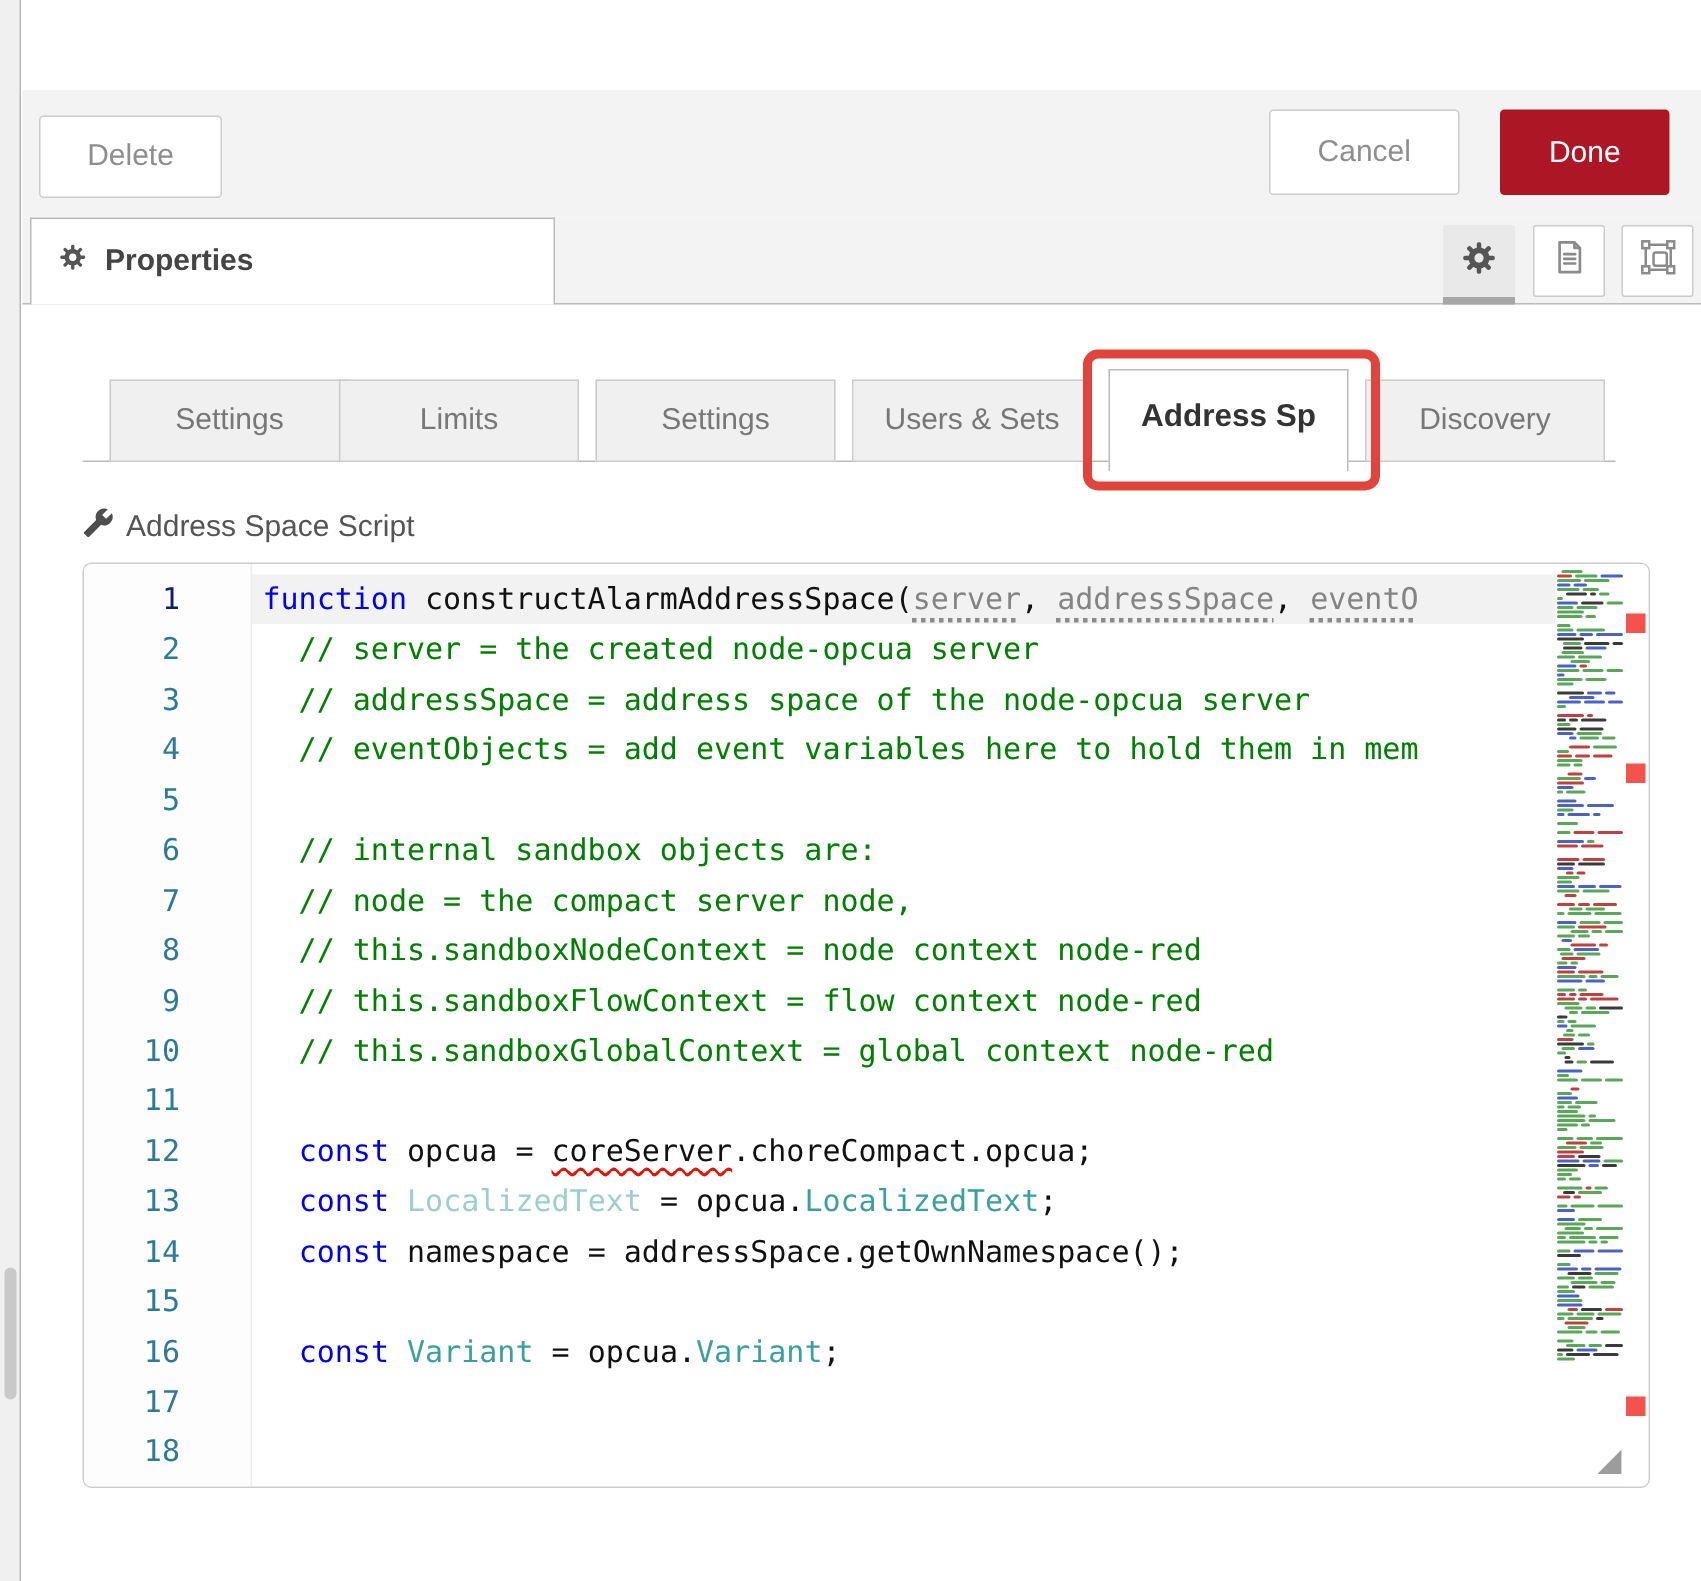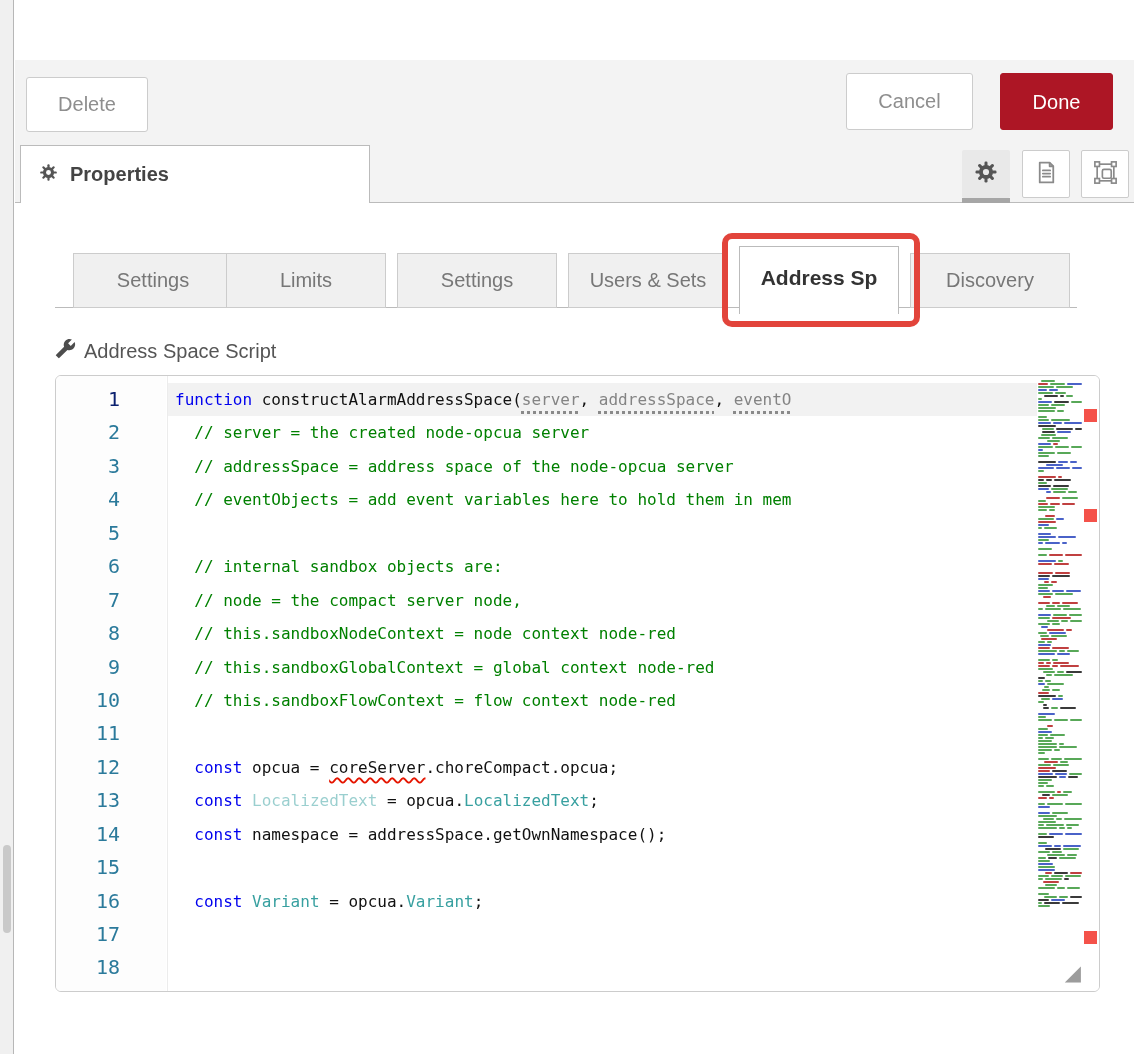--- a/index.html
+++ b/index.html
@@ -65,21 +65,21 @@
   .editor { position:absolute; left:55px; top:375px; width:1045px; height:617px;
             background:#fff; border:1px solid #ccc; border-radius:6px; overflow:hidden; }
   .gutter { position:absolute; left:0; top:0; bottom:0; width:110px; background:#fdfdfd;
             padding-top:7px; }
   .ln { height:33.45px; line-height:33.45px; text-align:right; padding-right:46px;
         font-family:"DejaVu Sans Mono", monospace; font-size:20px; color:#2b7a9b; }
   .ln.cur-n { color:#0b216f; }
   .code-area { position:absolute; left:111px; right:62px; top:0; bottom:0;
                border-left:1px solid #ececec; padding-top:7px; overflow:hidden; }
   .cl { height:33.45px; line-height:33.45px; white-space:pre; padding-left:7px;
-        font-family:"DejaVu Sans Mono", monospace; font-size:16px; color:#111; }
+        font-family:"DejaVu Sans Mono", monospace; font-size:20px; color:#111; }
   .cl.cur { background:#f2f2f2; }
   .tk-kw  { color:#0000ee; }
   .tk-cm  { color:#008000; }
   .tk-pl  { color:#111; }
   .tk-pm  { color:#848484; text-decoration:underline dotted #8a8a8a;
             text-decoration-thickness:2.5px; text-underline-offset:6px; }
   .tk-ty  { color:#38a0a0; }
   .tk-tyf { color:#38a0a0; opacity:.5; }
   .tk-err { color:#111; text-decoration:underline wavy #e51400;
             text-decoration-thickness:1.5px; text-underline-offset:4px; }
@@ -211,22 +211,22 @@
       </div>
     <div class="code-area" id="codearea">
         <div class="cl cur"><span class="tk-kw">function</span><span class="tk-pl"> constructAlarmAddressSpace(</span><span class="tk-pm">server</span><span class="tk-pl">, </span><span class="tk-pm">addressSpace</span><span class="tk-pl">, </span><span class="tk-pm">eventO</span></div>
         <div class="cl"><span class="tk-cm">  // server = the created node-opcua server</span></div>
         <div class="cl"><span class="tk-cm">  // addressSpace = address space of the node-opcua server</span></div>
         <div class="cl"><span class="tk-cm">  // eventObjects = add event variables here to hold them in mem</span></div>
         <div class="cl"></div>
         <div class="cl"><span class="tk-cm">  // internal sandbox objects are:</span></div>
         <div class="cl"><span class="tk-cm">  // node = the compact server node,</span></div>
         <div class="cl"><span class="tk-cm">  // this.sandboxNodeContext = node context node-red</span></div>
+        <div class="cl"><span class="tk-cm">  // this.sandboxFlowContext = flow context node-red</span></div>
         <div class="cl"><span class="tk-cm">  // this.sandboxGlobalContext = global context node-red</span></div>
-        <div class="cl"><span class="tk-cm">  // this.sandboxFlowContext = flow context node-red</span></div>
         <div class="cl"></div>
         <div class="cl"><span class="tk-pl">  </span><span class="tk-kw">const</span><span class="tk-pl"> opcua = </span><span class="tk-err">coreServer</span><span class="tk-pl">.choreCompact.opcua;</span></div>
         <div class="cl"><span class="tk-pl">  </span><span class="tk-kw">const</span><span class="tk-pl"> </span><span class="tk-tyf">LocalizedText</span><span class="tk-pl"> = opcua.</span><span class="tk-ty">LocalizedText</span><span class="tk-pl">;</span></div>
         <div class="cl"><span class="tk-pl">  </span><span class="tk-kw">const</span><span class="tk-pl"> namespace = addressSpace.getOwnNamespace();</span></div>
         <div class="cl"></div>
         <div class="cl"><span class="tk-pl">  </span><span class="tk-kw">const</span><span class="tk-pl"> </span><span class="tk-ty">Variant</span><span class="tk-pl"> = opcua.</span><span class="tk-ty">Variant</span><span class="tk-pl">;</span></div>
       </div>
     <div class="minimap" id="minimap">
         <div class="mm-row">
           <div class="mm-seg" style="width: 14.3338px; background: rgb(88, 168, 88); margin-left: 2.85915px;"></div>

